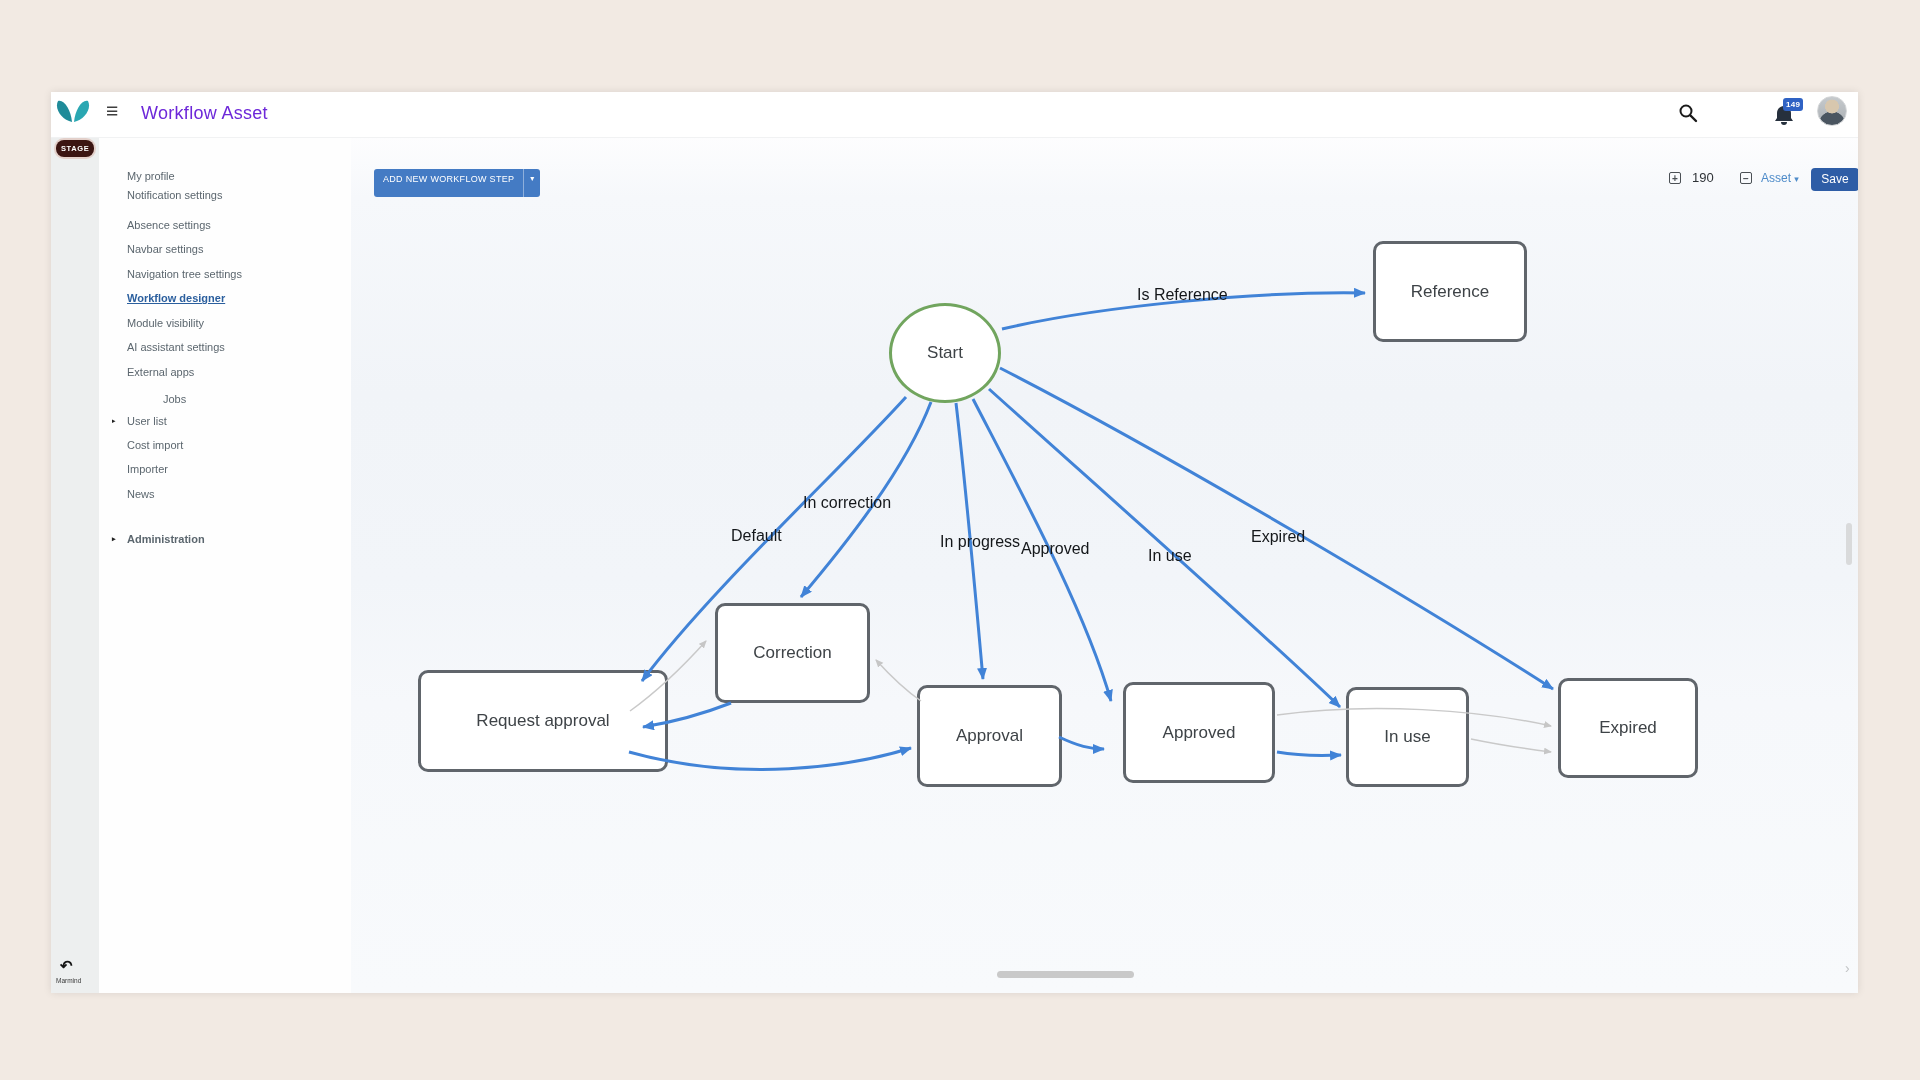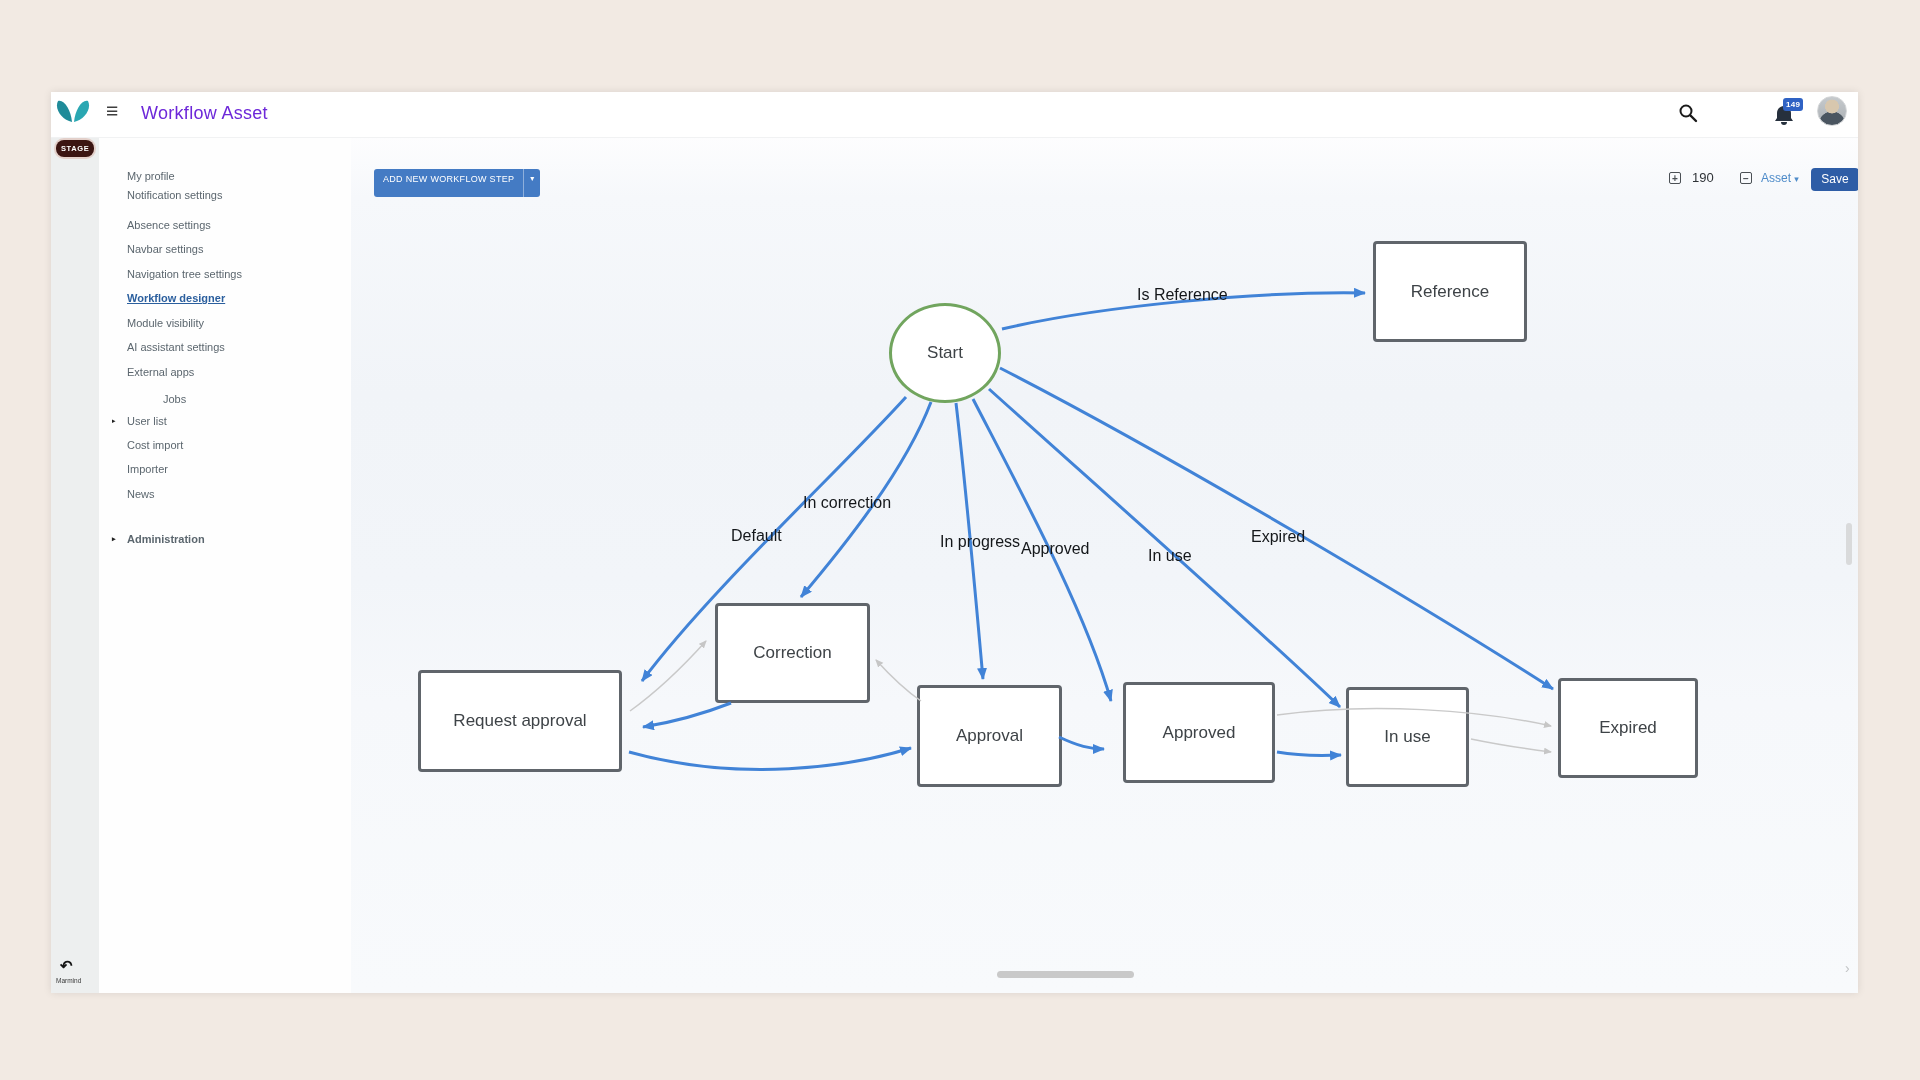--- a/index.html
+++ b/index.html
@@ -30,21 +30,21 @@
   .side-item{position:absolute;left:0;width:100%;height:24px;line-height:24px;font-size:11px;color:#5b666e;cursor:pointer;}
   .side-item .lbl{margin-left:28px;}
   .side-item .arr{position:absolute;left:13px;top:0;font-size:7px;color:#222;}
   .side-item.active{color:#2b5f9e;font-weight:700;text-decoration:underline;}
   
   #canvas{position:absolute;left:300px;top:45px;width:1507px;height:856px;overflow:hidden;
     background:linear-gradient(180deg,#fdfdfe 0%,#f6f8fb 7%,#f1f4f8 30%,#f2f5f9 52%,#f6f8fb 66%,#f8fafc 100%);}
   #edges{position:absolute;left:0;top:0;z-index:3;pointer-events:none;}
   #edges path.blue{stroke:#4183d7;stroke-width:3;fill:none;}
   #edges path.gray{stroke:#c9c9c9;stroke-width:1.5;fill:none;}
-  .node{position:absolute;background:#fff;border:3px solid #60656b;border-radius:4px;display:flex;align-items:center;justify-content:center;font-size:17px;color:#3e4347;z-index:2;box-sizing:border-box;cursor:move;}
+  .node{position:absolute;background:#fff;border:3px solid #60656b;border-radius:10px;display:flex;align-items:center;justify-content:center;font-size:17px;color:#3e4347;z-index:2;box-sizing:border-box;cursor:move;}
   .node.ellipse{border-radius:50%;}
   .edge-label{position:absolute;font-size:16px;color:#14171a;z-index:4;white-space:nowrap;}
   
   .addbtn{position:absolute;left:23px;top:32px;height:28px;display:flex;z-index:6;cursor:pointer;}
   .addbtn .main{background:#447bc4;color:#fff;font-size:9px;letter-spacing:.3px;line-height:20px;padding:0 9px;border-radius:3px 0 0 3px;}
   .addbtn .caret{background:#447bc4;color:#fff;width:16px;text-align:center;line-height:20px;font-size:8px;border-left:1px solid rgba(255,255,255,.4);border-radius:0 3px 3px 0;}
   .zoomicon{position:absolute;top:35px;width:12px;height:12px;border:1.4px solid #4a4f54;border-radius:2px;color:#4a4f54;font-size:10px;line-height:11px;text-align:center;z-index:6;cursor:pointer;box-sizing:border-box;font-weight:700;}
   #zoomval{position:absolute;left:1341px;top:33px;font-size:13px;color:#2f3337;z-index:6;}
   #entity{position:absolute;left:1410px;top:34px;font-size:12px;color:#4e8bc9;z-index:6;cursor:pointer;}
   #savebtn{position:absolute;left:1460px;top:31px;width:48px;height:23px;background:#2e5da6;color:#fff;font-size:12px;border:none;border-radius:4px;z-index:6;cursor:pointer;line-height:23px;text-align:center;}
@@ -141,21 +141,21 @@
 
       <div id="hscroll"></div>
       <div id="vscroll"></div>
       <div id="cornerchev">›</div>
     <div class="node ellipse" style="left: 538px; top: 166px; width: 112px; height: 100px; border-color: rgb(113, 165, 94);">
           <span>Start</span>
         </div>
         <div class="node" style="left: 1022px; top: 104px; width: 154px; height: 101px;">
           <span>Reference</span>
         </div>
-        <div class="node" style="left: 67px; top: 533px; width: 204px; height: 102px;">
+        <div class="node" style="left: 67px; top: 533px; width: 250px; height: 102px;">
           <span>Request approval</span>
         </div>
         <div class="node" style="left: 364px; top: 466px; width: 155px; height: 100px;">
           <span>Correction</span>
         </div>
         <div class="node" style="left: 566px; top: 548px; width: 145px; height: 102px;">
           <span>Approval</span>
         </div>
         <div class="node" style="left: 772px; top: 545px; width: 152px; height: 101px;">
           <span>Approved</span>

